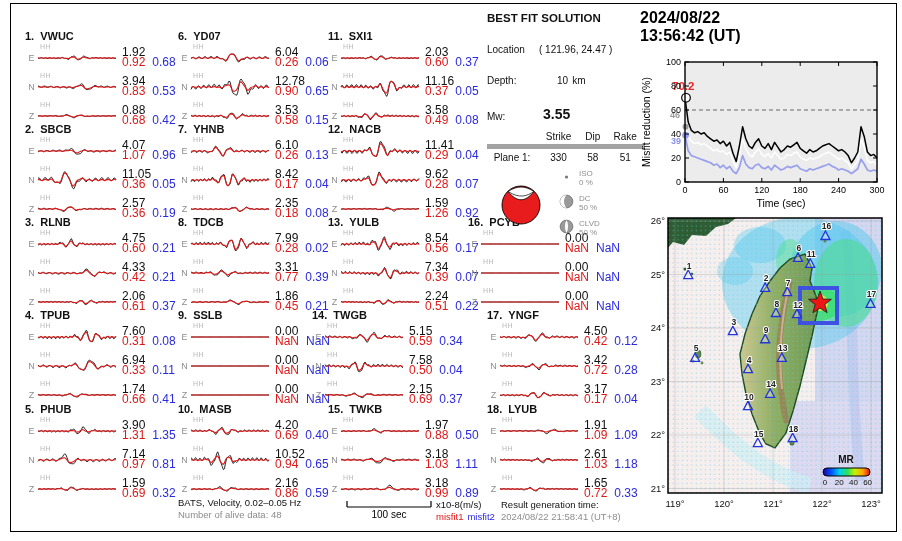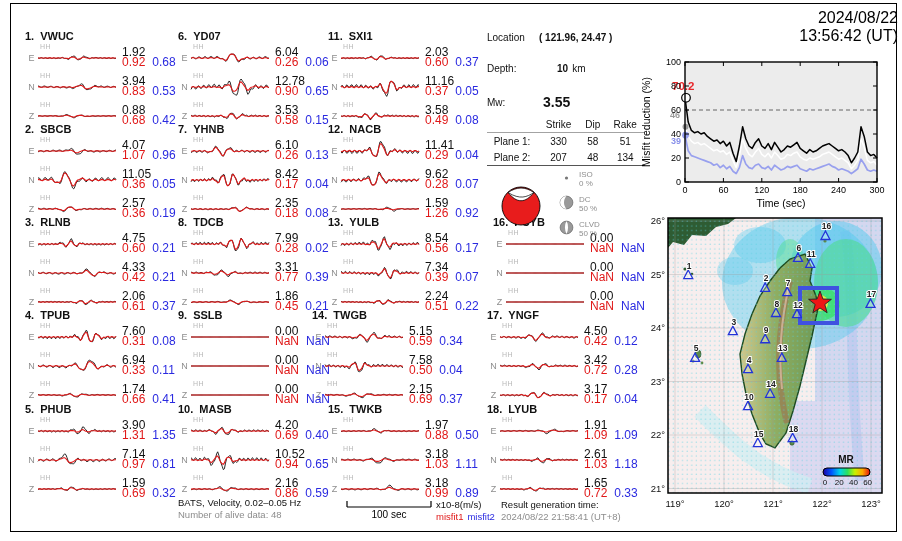--- a/index.html
+++ b/index.html
@@ -14,37 +14,37 @@
 .wf{position:relative;width:78px;height:30px;flex:none}
 .wf svg{position:absolute;left:0;top:0;width:78px;height:30px;overflow:visible}
 .chan{position:absolute;left:2px;top:0px;font-size:7px;color:#b8b8b8;letter-spacing:.5px;z-index:2}
 .nums{margin-left:6px;font-size:12px;line-height:9.5px;white-space:nowrap}
 .peak{color:#111;display:block}
 .m1{color:#e01818}
 .m2{color:#2a2ae0;margin-left:7px}
 
 #solution{position:absolute;left:487px;top:12px;width:165px;font-size:10px;color:#111}
 .sol-title{font-size:11.5px;font-weight:bold;margin-bottom:7px}
-.sol-row{margin-top:20px;display:flex;align-items:center}
+.sol-row{margin-top:20px;display:flex;align-items:flex-end}
 .sol-lab{width:52px;flex:none}
-.sol-val{font-weight:bold}
+.sol-val{font-weight:normal}
 .mw-val{font-size:14px;font-weight:bold;margin-left:4px}
 .sol-table{margin-top:6px;width:158px;border-collapse:collapse;font-size:10px}
 .sol-table td{padding:2.5px 0;text-align:center}
 .sol-table td:first-child{text-align:center;width:50px}
-.hdr-row td{border-bottom:1px solid #a3a3a3}
+.hdr-row td{border-bottom:5px solid #a3a3a3}
 .last-row td{border-bottom:1px solid #555}
 .sol-mech{position:relative;height:84px;margin-top:4px}
 #beachball{position:absolute;left:12px;top:14px}
 #decomp{position:absolute;left:72px;top:0}
 .dec-item{display:flex;align-items:flex-start;height:25px}
 .dec-item svg{flex:none;margin-right:5px}
 .dec-txt{font-size:8px;line-height:9px;color:#8f8f8f}
 
-#datetime{position:absolute;left:640px;top:9px;width:258px;text-align:right;font-weight:normal;color:#000}
+#datetime{position:absolute;left:640px;top:9px;width:258px;text-align:left;font-weight:bold;color:#000}
 #datetime .dt1{font-size:16px}
 #datetime .dt2{font-size:16px}
 #misfit-svg{position:absolute;left:640px;top:52px}
 #map-svg{position:absolute;left:640px;top:211px}
 
 .foot{position:absolute;font-size:9.5px;line-height:12px;color:#111}
 .foot .gray{color:#8d8d8d}
 #scalebar-svg{position:absolute;left:344px;top:497px}
 #units-block{left:436px;top:499px}
 #units-block .mf1{color:#e01818}
@@ -757,21 +757,21 @@
                 <path d="M0.0 15.1L1.1 15.6L2.2 15.5L3.3 15.0L4.5 14.6L5.6 14.9L6.7 15.5L7.8 15.8L8.9 15.5L10.0 14.9L11.1 14.8L12.3 15.3L13.4 15.8L14.5 15.8L15.6 15.3L16.7 14.8L17.8 14.9L18.9 15.5L20.1 15.8L21.2 15.6L22.3 15.0L23.4 14.6L24.5 14.9L25.6 15.5L26.7 15.6L27.9 15.1L29.0 14.5L30.1 14.5L31.2 14.9L32.3 15.4L33.4 15.2L34.5 14.6L35.7 14.2L36.8 14.5L37.9 15.2L39.0 15.8L40.1 15.8L41.2 15.5L42.3 15.4L43.5 15.4L44.6 15.2L45.7 14.2L46.8 12.6L47.9 11.3L49.0 11.1L50.1 12.1L51.3 13.4L52.4 14.4L53.5 14.8L54.6 15.2L55.7 15.8L56.8 16.4L57.9 16.3L59.1 15.6L60.2 14.8L61.3 14.6L62.4 15.1L63.5 15.6L64.6 15.6L65.7 15.1L66.9 14.7L68.0 14.9L69.1 15.5L70.2 15.9L71.3 15.6L72.4 15.0L73.5 14.8L74.7 15.2L75.8 15.8L76.9 15.8L78.0 15.3" fill="none" stroke="#111" stroke-width="0.9"></path>
                 <path d="M0.0 15.0L1.1 15.1L2.2 15.1L3.3 15.0L4.5 14.9L5.6 14.9L6.7 15.1L7.8 15.1L8.9 15.0L10.0 14.9L11.1 14.9L12.3 15.0L13.4 15.1L14.5 15.1L15.6 15.0L16.7 14.9L17.8 14.9L18.9 15.0L20.1 15.1L21.2 15.1L22.3 14.9L23.4 14.9L24.5 14.9L25.6 15.1L26.7 15.1L27.9 15.0L29.0 14.9L30.1 14.9L31.2 15.0L32.3 15.1L33.4 15.1L34.5 14.9L35.7 14.9L36.8 15.0L37.9 15.3L39.0 15.5L40.1 15.5L41.2 15.4L42.3 15.3L43.5 15.1L44.6 14.8L45.7 14.3L46.8 13.7L47.9 13.3L49.0 13.4L50.1 13.9L51.3 14.6L52.4 15.1L53.5 15.4L54.6 15.6L55.7 15.7L56.8 15.7L57.9 15.5L59.1 15.2L60.2 14.9L61.3 14.8L62.4 14.9L63.5 15.1L64.6 15.1L65.7 15.0L66.9 14.9L68.0 14.9L69.1 15.1L70.2 15.1L71.3 15.1L72.4 14.9L73.5 14.9L74.7 15.0L75.8 15.1L76.9 15.1L78.0 15.0" fill="none" stroke="#e01818" stroke-width="1.1"></path>
               </svg>
     </div>
     <div class="nums">
       <span class="peak">3.18</span><span class="m1">0.99</span><span class="m2">0.89</span>
     </div>
   </div>
         </div>
   </div>
-      <div class="station" style="left: 493px; top: 216px;">
+      <div class="station" style="left: 468px; top: 216px;">
     <div class="st-head">
       <span>16.</span>
           <span>PCYB</span>
     </div>
     <div>
           <div class="trace">
     <span class="comp">E</span>
     <div class="wf">
       <span class="chan">HH</span>
       <svg viewBox="0 0 78 30">
@@ -901,20 +901,21 @@
     </div>
     <div class="nums">
       <span class="peak">1.65</span><span class="m1">0.72</span><span class="m2">0.33</span>
     </div>
   </div>
         </div>
   </div>
     </div>
 
   <div id="solution">
+    <div class="sol-title">BEST FIT SOLUTION</div>
     <div class="sol-row">
       <span class="sol-lab">Location</span>
       <span class="sol-val">( 121.96,  24.47 )</span>
     </div>
     <div class="sol-row">
       <span class="sol-lab">Depth:</span>
       <span class="sol-val" style="margin-left:18px">10</span>
       <span style="margin-left:4px">km</span>
     </div>
     <div class="sol-row">
@@ -927,26 +928,20 @@
         <td></td>
         <td>Strike</td>
         <td>Dip</td>
         <td>Rake</td>
       </tr>
       <tr>
         <td>Plane 1:</td>
         <td>330</td>
         <td>58</td>
         <td>51</td>
-      </tr>
-      <tr class="last-row">
-        <td>Plane 2:</td>
-        <td>207</td>
-        <td>48</td>
-        <td>134</td>
       </tr>
     </tbody>
       </table>
     <div class="sol-mech">
       <svg id="beachball" width="44" height="44" viewBox="-22 -22 44 44">
         <circle r="19" fill="#e81c1c" stroke="#000" stroke-width="0.9"></circle>
         <path d="M -13 -13.5 C -4 -2.5 4 -2.5 13 -13.5 C 4 -19.5 -4 -19.5 -13 -13.5 Z" fill="#fff" stroke="#000" stroke-width="0.8"></path>
         <path d="M -13 -13.5 C -1 -6 6 -9 13 -13.5" fill="none" stroke="#000" stroke-width="0.7"></path>
       </svg>
       <div id="decomp">

